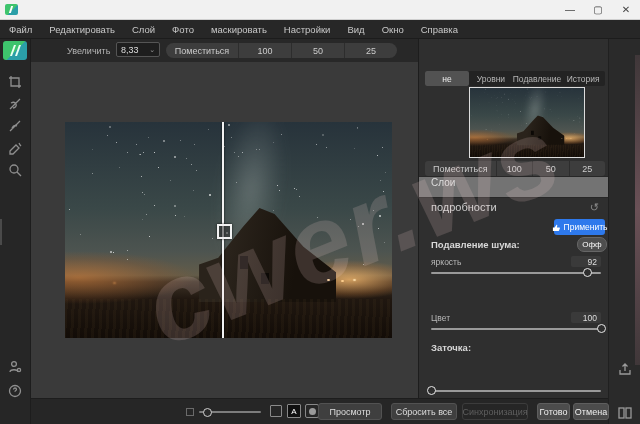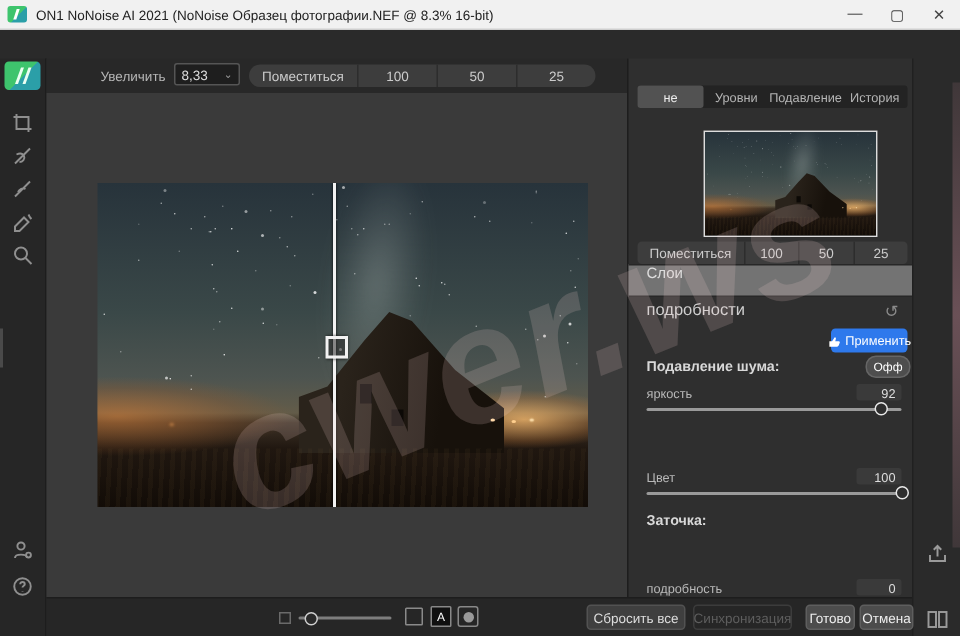--- a/index.html
+++ b/index.html
@@ -92,21 +92,21 @@
   .btn{position:absolute;top:4px;height:17px;background:#3f3f3f;border:1px solid #525252;border-radius:3px;
        display:flex;align-items:center;justify-content:center;font-size:9px;color:#ddd;box-sizing:border-box;}
   .btn-preview{left:287px;width:64px;}
   .btn-resetall{left:360px;width:66px;}
   .btn-sync{left:431px;width:66px;background:transparent;border-color:#3c3c3c;color:#5e5e5e;}
   .btn-done{left:506px;width:33px;background:#4c4c4c;border-color:#5e5e5e;color:#eee;}
   .btn-cancel{left:542px;width:36px;background:#4c4c4c;border-color:#5e5e5e;color:#eee;}
   
   .right-panel{position:absolute;left:418px;top:39px;width:190px;height:359px;background:#2f2f2f;
                border-left:1px solid #1d1d1d;box-sizing:border-box;}
-  .tabs{position:absolute;left:6px;top:18px;width:180px;height:15px;background:#232323;border-radius:2px;
+  .tabs{position:absolute;left:6px;top:32px;width:180px;height:15px;background:#232323;border-radius:2px;
         display:flex;align-items:stretch;}
   .tab{display:flex;align-items:center;justify-content:center;font-size:8.5px;color:#b5b5b5;flex:1;}
   .tab.active{background:#525252;border-radius:2px;color:#eee;flex:0 0 44px;}
   .thumb-wrap{position:absolute;left:50px;top:48px;width:114px;height:69px;border:1px solid #ddd;
               background:#000;overflow:hidden;}
   .thumb-wrap .photo{transform:scale(0.3487,0.3194);transform-origin:0 0;left:0;top:0;}
   .nav-group{position:absolute;left:6px;top:122px;width:180px;border-radius:3px;}
   .nav-group .seg{flex:1;} .nav-group .seg.fit{flex:1.6;}
   .layers-bar{position:absolute;left:0;top:137px;width:190px;height:20px;background:#737373;
               border-top:1px solid #272727;border-bottom:1px solid #272727;display:flex;align-items:flex-start;}
@@ -133,28 +133,38 @@
   .strip-ico{position:absolute;left:8px;width:16px;height:16px;display:flex;align-items:center;justify-content:center;}
   .strip-ico svg{stroke:#9a9a9a;fill:none;stroke-width:1.3;}
 </style>
 </head>
 <body>
 
 <div id="app">
 
   <div class="titlebar">
     <div class="app-icon"></div>
-    <div class="title-text">ON1 NoNoise AI 2021 (NoNoise Образец фотографии.NEF @ 8.3% 16-bit)</div>
     <div class="win-controls">
       <div class="win-btn">—</div>
       <div class="win-btn">▢</div>
       <div class="win-btn">✕</div>
     </div>
   </div>
 
+  <div class="menubar">
+    <span class="menu-item">Файл</span>
+    <span class="menu-item">Редактировать</span>
+    <span class="menu-item">Слой</span>
+    <span class="menu-item">Фото</span>
+    <span class="menu-item">маскировать</span>
+    <span class="menu-item">Настройки</span>
+    <span class="menu-item">Вид</span>
+    <span class="menu-item">Окно</span>
+    <span class="menu-item">Справка</span>
+  </div>
 
   <div class="left-toolbar">
     <div class="logo">
         <i></i>
         <i></i>
       </div>
     <div class="tool" style="top:33px">
       <svg width="14" height="14" viewBox="0 0 14 14">
           <path d="M3 1v10h10M1 3h10v10"></path>
         </svg>
@@ -462,24 +472,20 @@
         <span>Цвет</span>
         <span class="slider-value">100</span>
       </div>
       <div class="slider-track">
         <div class="slider-thumb" style="left: calc(100% - 4px);"></div>
       </div>
     </div>
 
     <span class="sec-label" style="top:303px">Заточка:</span>
     <div class="slider-row" style="top:346px">
-      <div class="slider-head">
-        <span>подробность</span>
-        <span class="slider-value">0</span>
-      </div>
       <div class="slider-track">
         <div class="slider-thumb" style="left: calc(0% - 4px);"></div>
       </div>
     </div>
   </div>
 
   <div class="right-strip">
     <div class="strip-ico" style="top:322px">
       <svg width="14" height="14" viewBox="0 0 14 14">
           <path d="M7 9V2M4.5 4.5L7 2l2.5 2.5M2 8v4h10V8"></path>
@@ -496,20 +502,21 @@
   <div class="bottom-bar">
     <div class="bb-sq-sm"></div>
     <div class="bb-slider">
         <div class="knob"></div>
       </div>
     <div class="bb-sq"></div>
     <div class="bb-a">A</div>
     <div class="bb-circ">
         <i></i>
       </div>
+    <div class="btn btn-preview">Просмотр</div>
     <div class="btn btn-resetall">Сбросить все</div>
     <div class="btn btn-sync">Синхронизация</div>
     <div class="btn btn-done">Готово</div>
     <div class="btn btn-cancel">Отмена</div>
   </div>
 
   <div class="watermark">cwer.ws</div>
   <div class="wm-edge"></div>
 </div>
 

